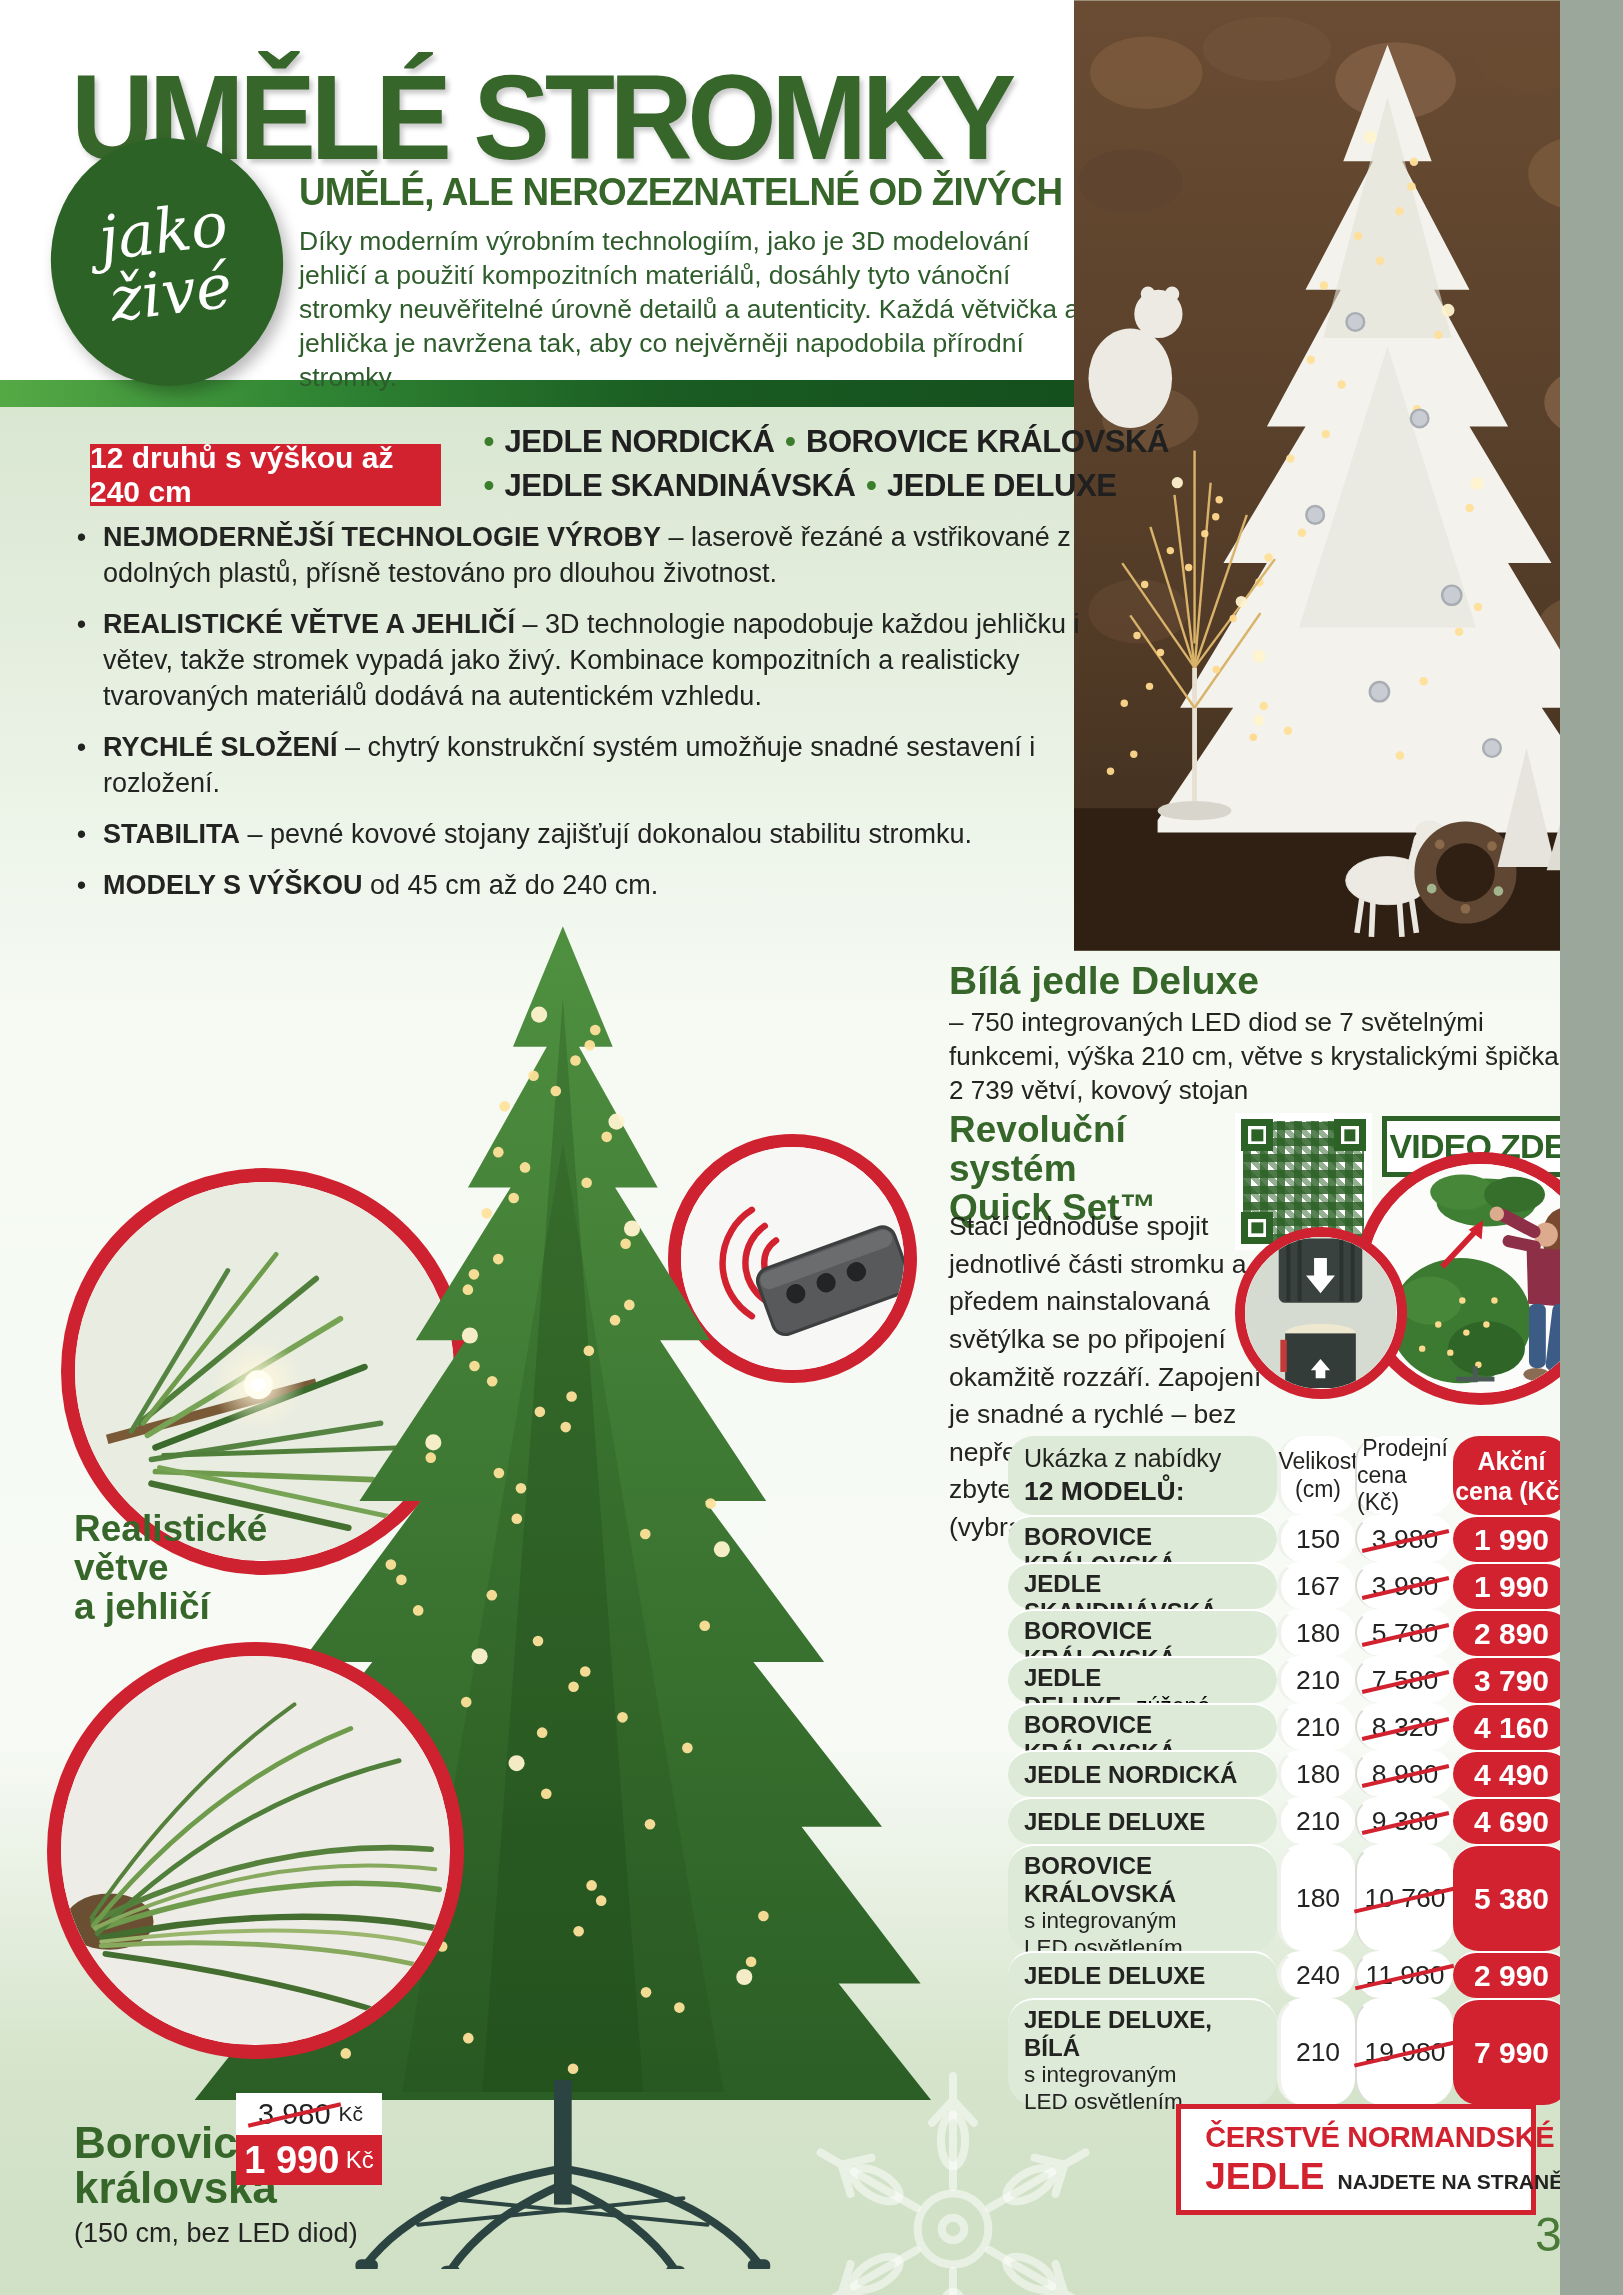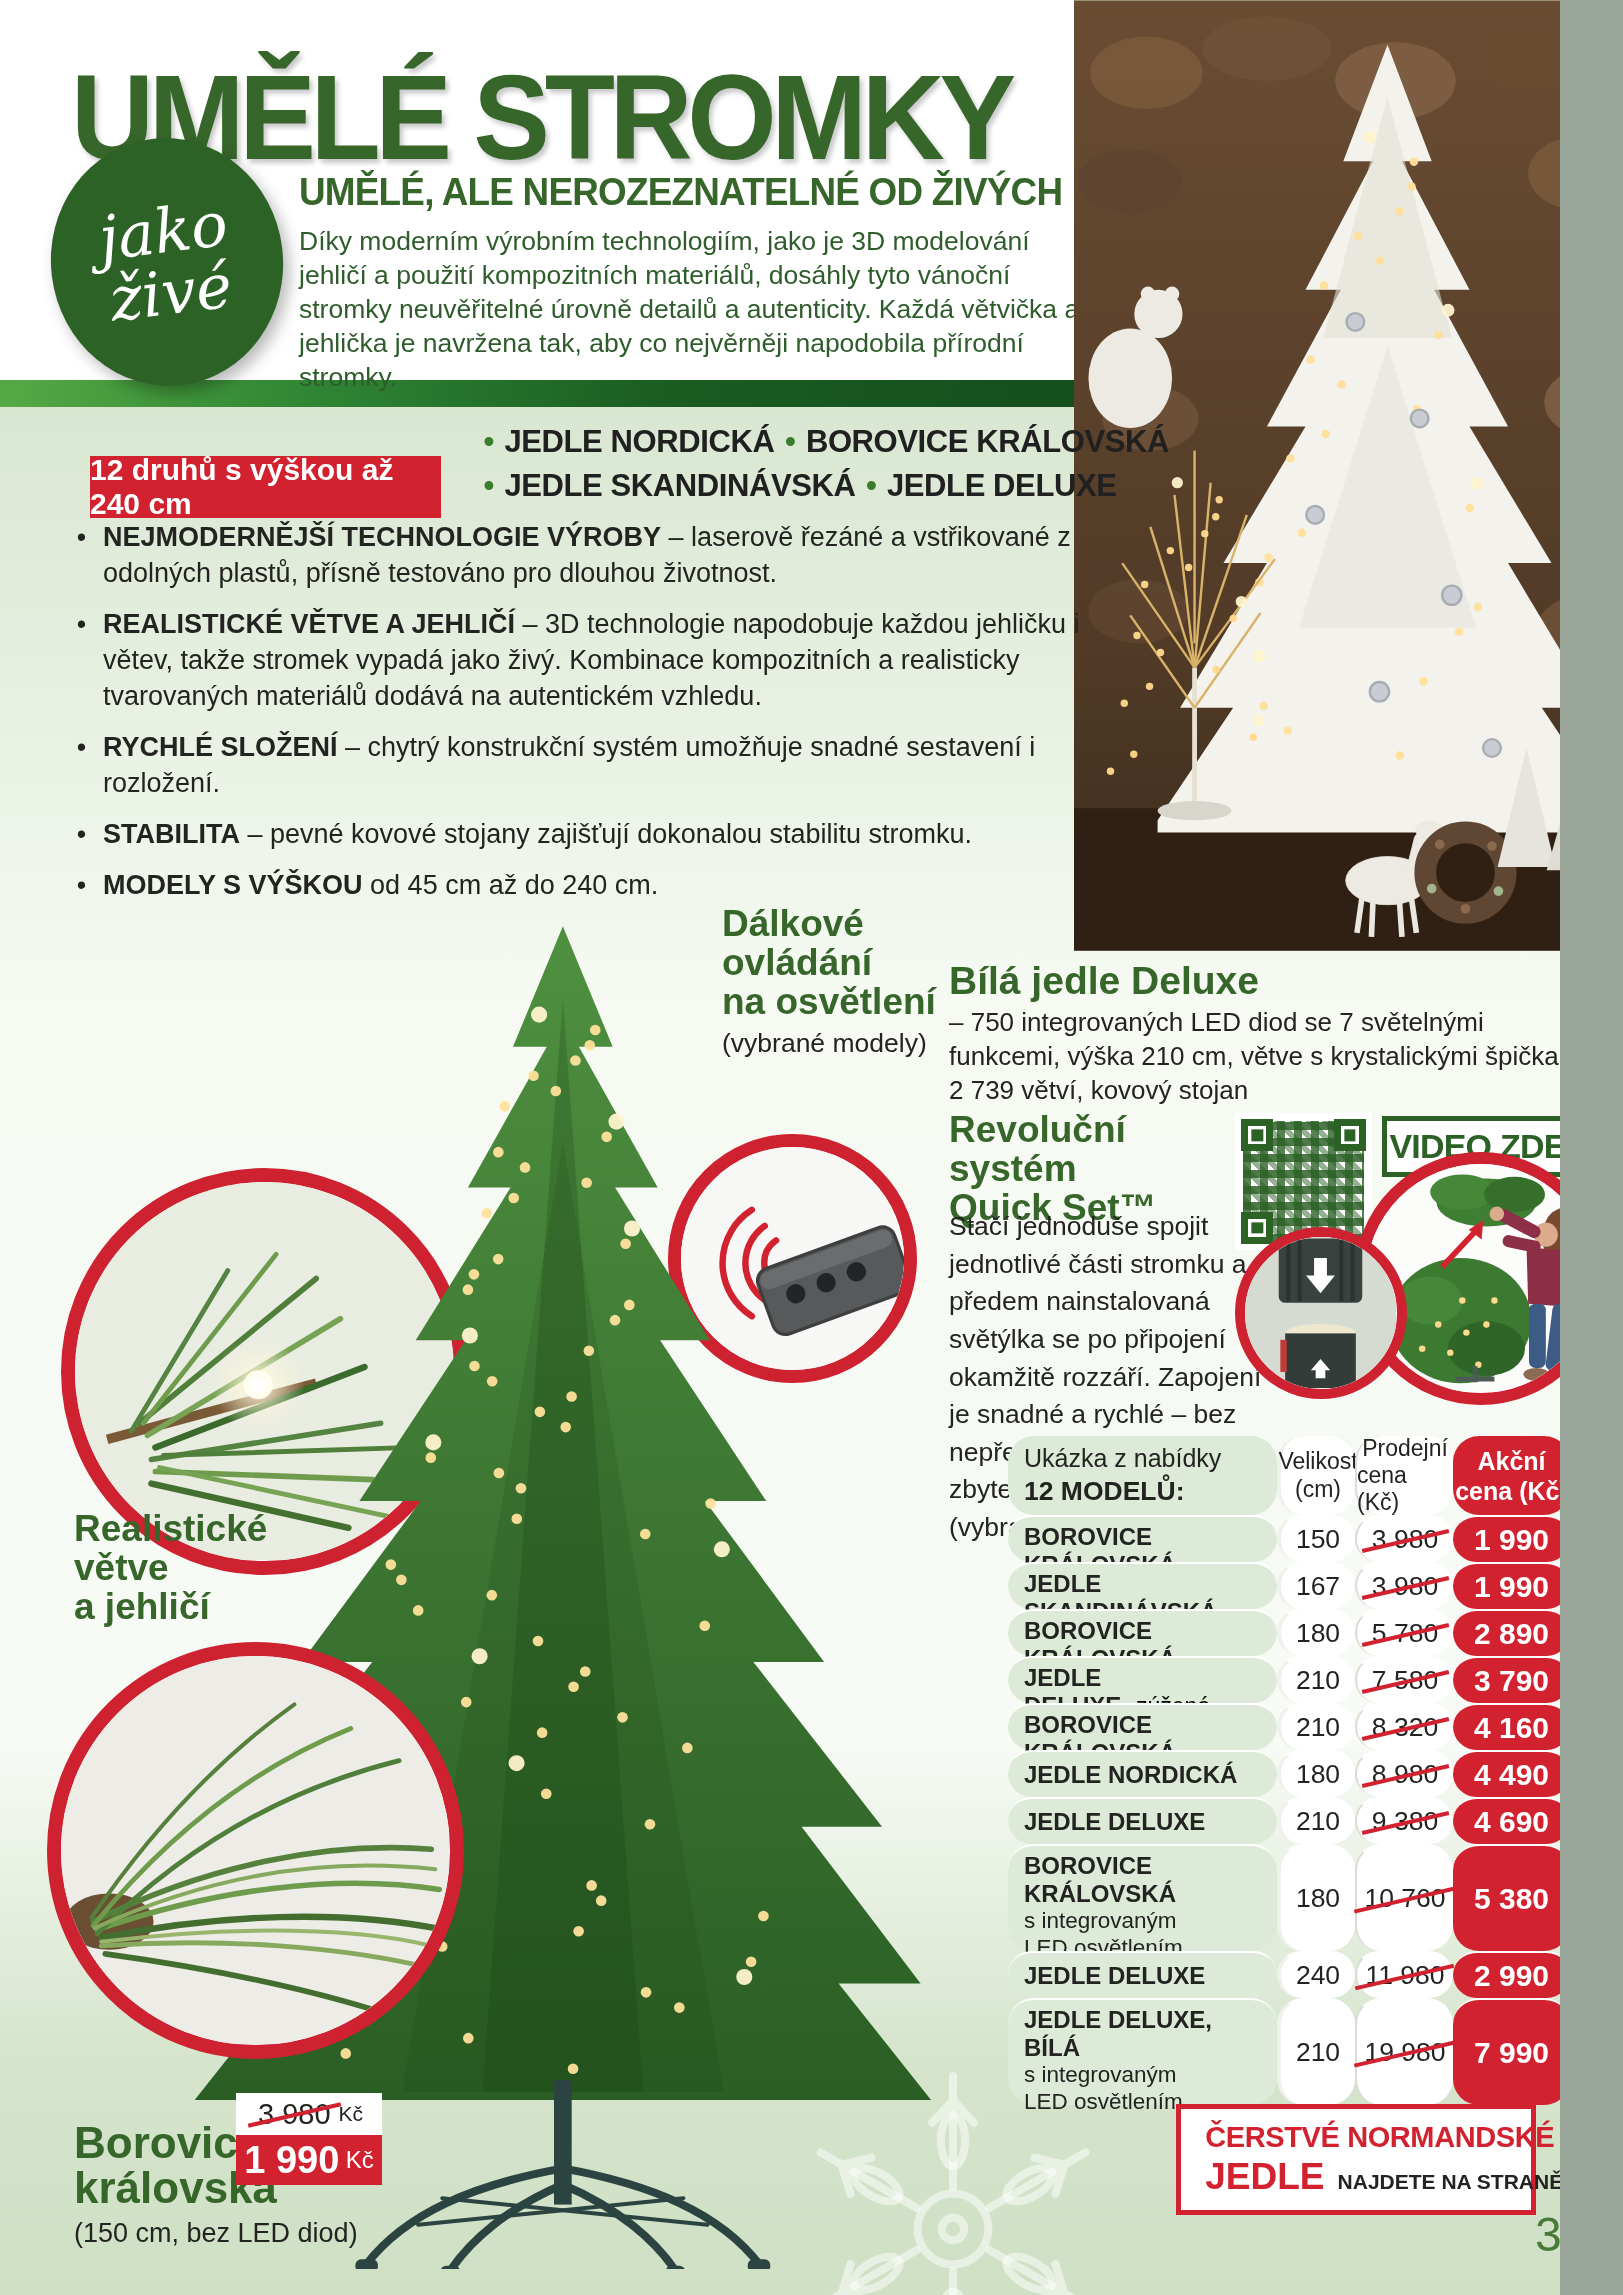--- a/index.html
+++ b/index.html
@@ -17,21 +17,21 @@
     text-shadow:3.2px 4px 5.6px rgba(0,0,0,.22); }
   .badge-ellipse { position:absolute; left:51px; top:138px; width:232px; height:248px; background:#2d6226;
     border-radius:50%; transform:rotate(-7deg); color:#fff; display:flex; flex-direction:column;
     align-items:center; justify-content:center; font-family:"DejaVu Serif",serif; font-style:italic;
     font-size:61px; line-height:1.02; box-shadow:4.8px 8px 14.5px rgba(0,0,0,.28); }
   .intro { position:absolute; left:299px; top:171px; width:804px; }
   .intro h2 { font-size:38px; font-weight:800; color:#37662a; letter-spacing:-0.8px; transform:scaleX(.97); transform-origin:left top; white-space:nowrap;}
   .intro p { margin-top:9.7px; font-size:26.5px; line-height:1.29; color:#2e5c2b; font-weight:500; }
 
   
-  .offer-badge { position:absolute; left:90px; top:456px; width:351px; height:62px; background:#d2212f;
+  .offer-badge { position:absolute; left:90px; top:444px; width:351px; height:62px; background:#d2212f;
     color:#fff; font-size:30px; font-weight:700; display:flex; align-items:center; justify-content:center; }
   .types { position:absolute; left:473px; top:420px; font-size:31px; font-weight:800; color:#202020; line-height:1.42; letter-spacing:-0.4px; }
   .types .dot { color:#3a7d2c; margin:0 10.5px; }
 
   .features { position:absolute; left:72px; top:520px; width:1025px; list-style:none; }
   .features li { position:relative; padding-left:31px; font-size:27px; line-height:1.33; color:#232321; margin-bottom:15.3px; }
   .features li::before { content:"•"; position:absolute; left:4.8px; color:#232321; }
   .features b { font-weight:800; }
 
   
@@ -406,28 +406,20 @@
       <circle cx="228" cy="252" r="58" fill="url(#glowdot2)"></circle>
       <radialGradient id="glowdot2" cx=".5" cy=".5" r=".5">
           <stop offset="0" stop-color="#fff8dc"></stop>
           <stop offset="1" stop-color="#fff8dc" stop-opacity="0"></stop>
         </radialGradient>
       <circle cx="228" cy="252" r="18" fill="#fffdf0"></circle>
         <circle cx="228" cy="252" r="9" fill="#ffffff"></circle>
     </svg>
   </div>
 
-  <div class="co-remote">
-    <h3 class="green-h">
-      <span>Dálkové</span>
-      <span>ovládání</span>
-      <span>na osvětlení</span>
-    </h3>
-    <div class="note">(vybrané modely)</div>
-  </div>
   <div class="pcircle circle-remote">
     <svg width="224" height="224" viewBox="0 0 278 278">
       <rect width="278" height="278" fill="#f7f7f5"></rect>
       <g fill="none" stroke="#d2212f" stroke-width="8" stroke-linecap="round">
         <path d="M88,78 A78,78 0 0 0 88,210"></path>
         <path d="M104,98 A56,56 0 0 0 104,190"></path>
         <path d="M118,116 A34,34 0 0 0 118,172"></path>
       </g>
       <g transform="rotate(-20 170 170)">
         <rect x="100" y="130" width="180" height="86" rx="16" fill="#57595a" stroke="#3c3e3f" stroke-width="4"></rect>

